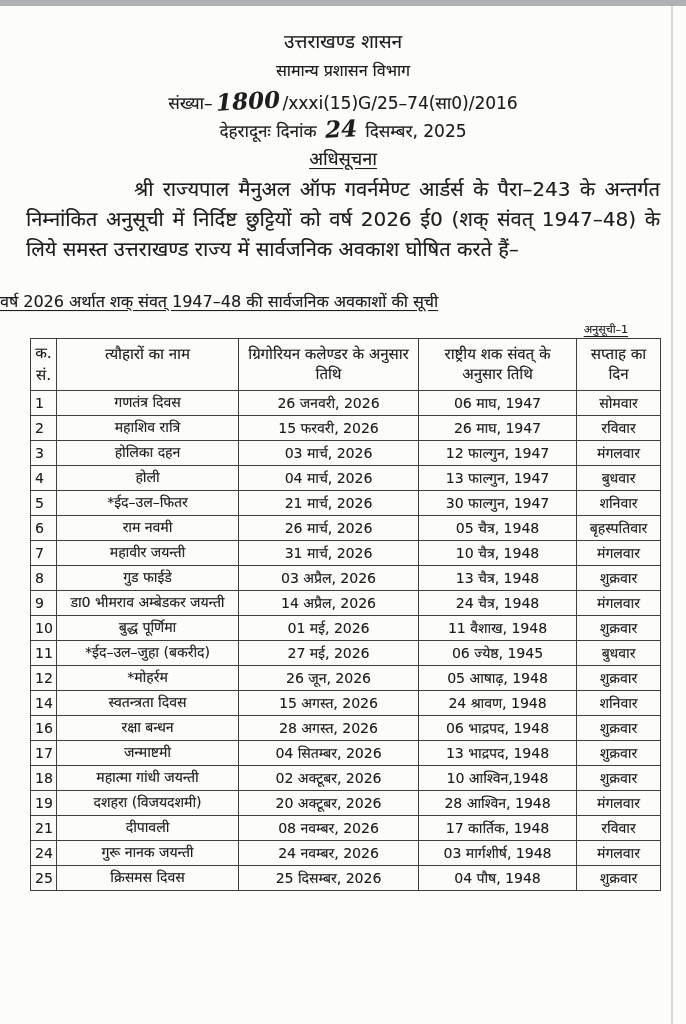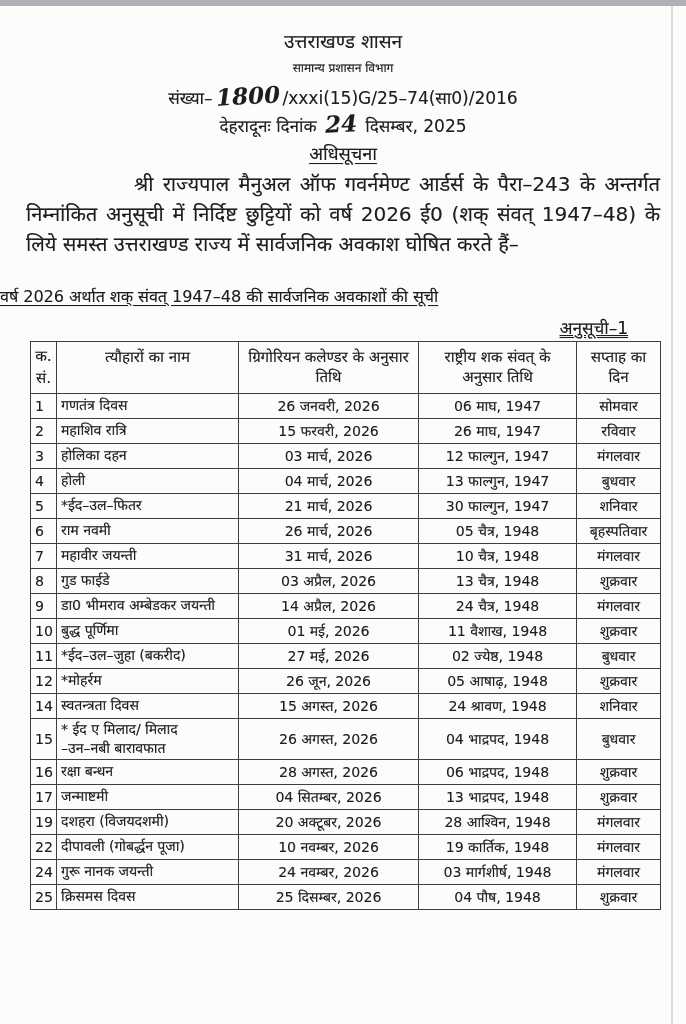--- a/index.html
+++ b/index.html
@@ -20,21 +20,21 @@
     width: 100%; height: 6px;
     background: #aeb2b5;
   }
   .scan-edge-right {
     position: absolute; top: 6px; right: 13px;
     width: 2px; height: 1018px;
     background: #d8dadb;
   }
   .header { text-align: center; padding-top: 30px; line-height: 1.25; }
   .org-line-1 { font-size: 19px; }
-  .org-line-2 { font-size: 12px; margin-top: 7px; }
+  .org-line-2 { font-size: 16px; margin-top: 7px; }
   .ref-line   { font-size: 17px; margin-top: 8px; }
   .date-line  { font-size: 17px; margin-top: 3px; }
   .handwritten {
     display: inline-block;
     font-family: "DejaVu Serif", serif;
     font-style: italic;
     font-weight: bold;
     font-size: 23px;
     line-height: 1;
     transform: rotate(-3deg);
@@ -56,22 +56,21 @@
   .list-title {
     text-align: left;
     font-size: 16px;
     margin-top: 26px;
     text-decoration: underline;
     text-underline-offset: 3px;
   }
   .schedule-label {
     text-align: right;
     margin: 9px 58px 2px 0;
-    font-size: 17px;
-    text-decoration: underline;
+    font-size: 11px;
   }
   .schedule-label span {
     text-decoration: underline;
     text-underline-offset: 3px;
   }
   table.holidays {
     border-collapse: collapse;
     margin-left: 30px;
     margin-top: 2px;
     width: 630px;
@@ -86,21 +85,21 @@
   table.holidays th {
     font-size: 15px;
     font-weight: normal;
     vertical-align: top;
     text-align: center;
     padding-top: 4px;
     height: 52px;
   }
   th.c-sno { text-align: left; white-space: pre-line; padding-left: 3px; line-height: 1.45; }
   td.c-sno  { text-align: left; padding-left: 2px; padding-right: 0; }
-  td.c-name { text-align: left; white-space: pre-line; line-height: 1.35; }
+  td.c-name { text-align: center; white-space: pre-line; line-height: 1.35; }
   td.c-greg, td.c-shaka, td.c-day { text-align: center; }
   table.holidays tbody td { height: 25px; }
 </style>
 </head>
 <body>
 
 <div class="page">
   <div class="scan-strip-top"></div>
   <div class="scan-edge-right"></div>
 
@@ -212,72 +211,71 @@
     <td class="c-sno">10</td>
     <td class="c-name">बुद्ध पूर्णिमा</td>
     <td class="c-greg">01 मई, 2026</td>
     <td class="c-shaka">11 वैशाख, 1948</td>
     <td class="c-day">शुक्रवार</td>
   </tr>
         <tr>
     <td class="c-sno">11</td>
     <td class="c-name">*ईद–उल–जुहा (बकरीद)</td>
     <td class="c-greg">27 मई, 2026</td>
-    <td class="c-shaka">02 ज्येष्ठ, 1948</td>
+    <td class="c-shaka">06 ज्येष्ठ, 1945</td>
     <td class="c-day">बुधवार</td>
   </tr>
         <tr>
     <td class="c-sno">12</td>
     <td class="c-name">*मोहर्रम</td>
     <td class="c-greg">26 जून, 2026</td>
     <td class="c-shaka">05 आषाढ़, 1948</td>
     <td class="c-day">शुक्रवार</td>
   </tr>
         <tr>
     <td class="c-sno">14</td>
     <td class="c-name">स्वतन्त्रता दिवस</td>
     <td class="c-greg">15 अगस्त, 2026</td>
     <td class="c-shaka">24 श्रावण, 1948</td>
     <td class="c-day">शनिवार</td>
   </tr>
         <tr>
-    <td class="c-sno">15</td>
-    <td class="c-name">* ईद ए मिलाद/  मिलाद
-–उन–नबी बारावफात</td>
-    <td class="c-greg">26 अगस्त, 2026</td>
-    <td class="c-shaka">04 भाद्रपद, 1948</td>
-    <td class="c-day">बुधवार</td>
-  </tr>
-        <tr>
     <td class="c-sno">16</td>
     <td class="c-name">रक्षा बन्धन</td>
     <td class="c-greg">28 अगस्त, 2026</td>
     <td class="c-shaka">06 भाद्रपद, 1948</td>
     <td class="c-day">शुक्रवार</td>
   </tr>
         <tr>
     <td class="c-sno">17</td>
     <td class="c-name">जन्माष्टमी</td>
     <td class="c-greg">04 सितम्बर, 2026</td>
     <td class="c-shaka">13 भाद्रपद, 1948</td>
     <td class="c-day">शुक्रवार</td>
   </tr>
         <tr>
+    <td class="c-sno">18</td>
+    <td class="c-name">महात्मा गांधी जयन्ती</td>
+    <td class="c-greg">02 अक्टूबर, 2026</td>
+    <td class="c-shaka">10 आश्विन,1948</td>
+    <td class="c-day">शुक्रवार</td>
+  </tr>
+        <tr>
     <td class="c-sno">19</td>
     <td class="c-name">दशहरा (विजयदशमी)</td>
     <td class="c-greg">20 अक्टूबर, 2026</td>
     <td class="c-shaka">28 आश्विन, 1948</td>
     <td class="c-day">मंगलवार</td>
   </tr>
         <tr>
-    <td class="c-sno">22</td>
-    <td class="c-name">दीपावली (गोबर्द्धन पूजा)</td>
-    <td class="c-greg">10 नवम्बर, 2026</td>
-    <td class="c-shaka">19 कार्तिक, 1948</td>
-    <td class="c-day">मंगलवार</td>
+    <td class="c-sno">21</td>
+    <td class="c-name">दीपावली</td>
+    <td class="c-greg">08 नवम्बर, 2026</td>
+    <td class="c-shaka">17 कार्तिक, 1948</td>
+    <td class="c-day">रविवार</td>
   </tr>
         <tr>
     <td class="c-sno">24</td>
     <td class="c-name">गुरू नानक जयन्ती</td>
     <td class="c-greg">24 नवम्बर, 2026</td>
     <td class="c-shaka">03 मार्गशीर्ष, 1948</td>
     <td class="c-day">मंगलवार</td>
   </tr>
         <tr>
     <td class="c-sno">25</td>

